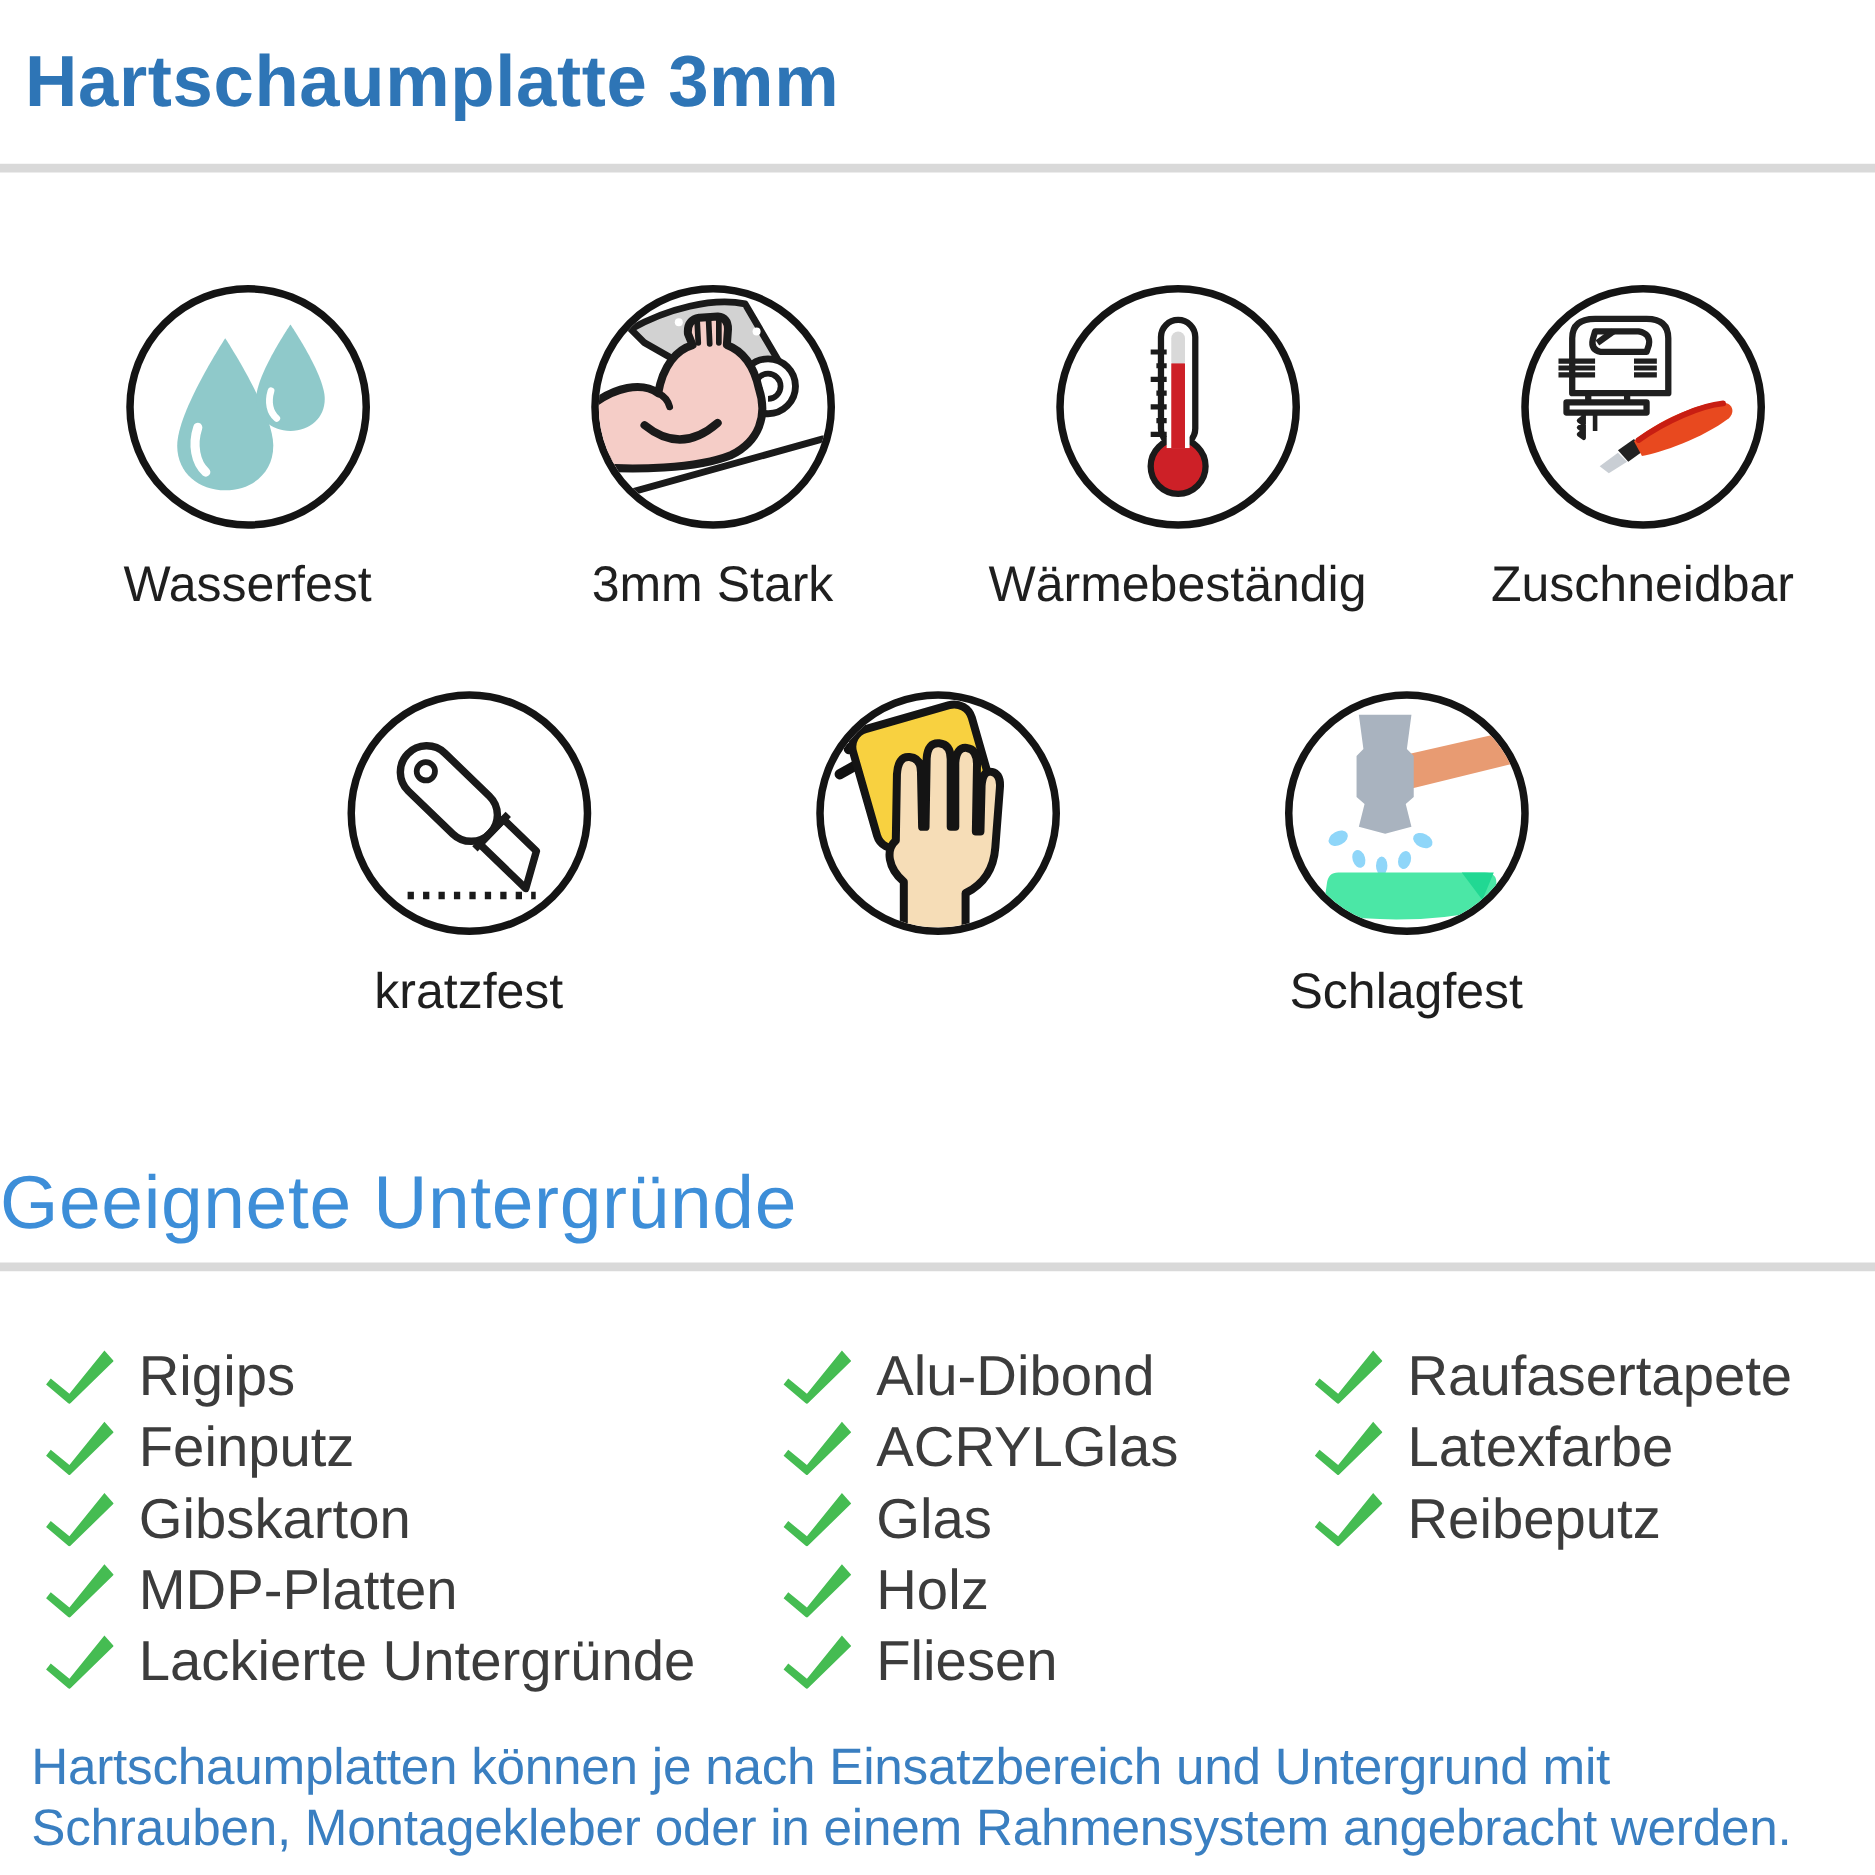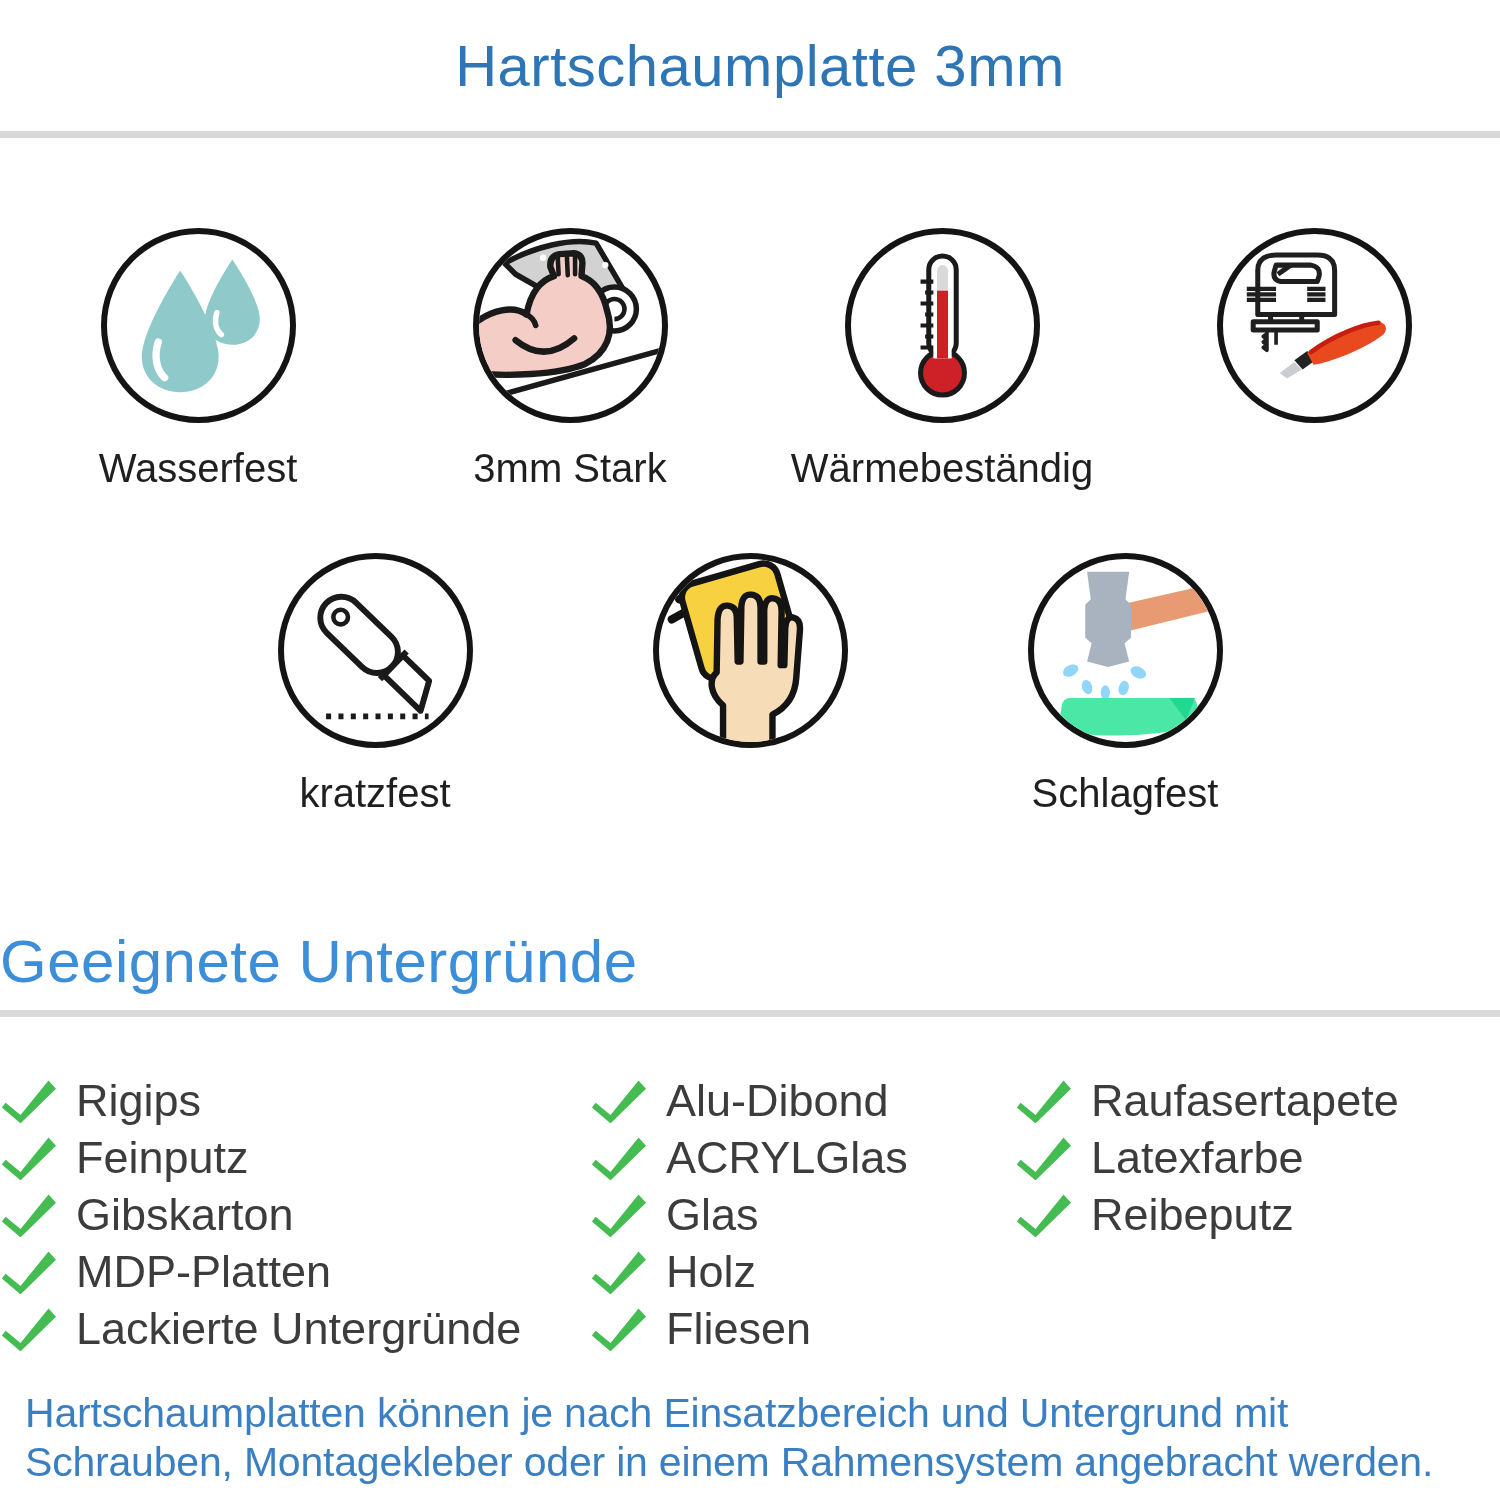--- a/index.html
+++ b/index.html
@@ -1,37 +1,37 @@
 <!DOCTYPE html>
 <html><head>
 <meta charset="utf-8">
 <style>
   html,body{margin:0;padding:0;}
   body{background:#fff;font-family:"Liberation Sans",sans-serif;}
   .canvas{position:relative;width:1500px;height:1500px;background:#fff;overflow:hidden;}
 
-  .page-title{margin-top:30px;text-align:center;font-size:58px;line-height:72px;
-    color:#2e75b6;font-weight:400;letter-spacing:0.5px;margin-left:20px;}
+  .page-title{margin-top:30px;text-align:left;font-size:58px;line-height:72px;
+    color:#2e75b6;font-weight:700;letter-spacing:0.5px;margin-left:20px;}
   .divider{width:100%;height:7px;background:#d9d9d9;}
   .divider1{margin-top:29px;}
   .divider2{margin-top:10px;}
 
   .row-icons{display:flex;justify-content:center;}
   .row1{margin-top:90px;padding-left:12px;}
   .row2{margin-top:62px;}
   .feat{width:375px;display:flex;flex-direction:column;align-items:center;}
   .circle{width:195px;height:195px;box-sizing:border-box;border:6px solid #141414;
     border-radius:50%;overflow:hidden;background:#fff;}
   .circle svg{display:block;width:100%;height:100%;}
   .feat-label{margin-top:22px;font-size:40px;line-height:46px;color:#1f1f1f;white-space:nowrap;}
 
   .section-title{margin-top:108px;text-align:left;font-size:60px;line-height:76px;
     color:#3d8ed8;font-weight:400;letter-spacing:0.5px;}
 
-  .checklist{display:flex;margin-top:55px;}
+  .checklist{display:flex;margin-top:55px;padding-left:35px;}
   .col{display:flex;flex-direction:column;}
   .col1{width:590px;}
   .col2{width:425px;}
   .col3{flex:1;}
   .check-item{display:flex;align-items:center;height:57px;}
   .check-icon{width:56px;height:44px;flex-shrink:0;margin-right:20px;}
   .check-icon path{fill:#45bc52;}
   .check-item span{font-size:45px;color:#3c3c3c;white-space:nowrap;}
 
   .footer-note{margin-top:32px;padding-left:25px;font-size:41px;line-height:49px;
@@ -107,20 +107,21 @@
             <rect x="33" y="96" width="70" height="9"></rect>
             <path d="M48,105 l0,4 l-4,3 l4,3 l-4,3 l4,3 l-4,3 l4,3 V105" stroke-width="4"></path>
             <path d="M58,105 V121" fill="none" stroke-width="4"></path>
           </g>
           <polygon points="62,152 78,140 86,148 70,158" fill="#c9ced4"></polygon>
           <polygon points="78,138 92,128 101,138 87,148" fill="#222"></polygon>
           <path d="M92,130 C112,112 150,96 168,96 C178,96 181,104 175,110 C151,128 116,140 99,143 Z" fill="#e8491f"></path>
           <path d="M96,129 C120,112 150,99 170,97" stroke="#c81e12" stroke-width="5" fill="none" stroke-linecap="round"></path>
         </svg>
       </div>
+      <div class="feat-label">Zuschneidbar</div>
     </div>
   </div>
 
   <div class="row-icons row2">
 
     <div class="feat">
       <div class="circle">
         <svg viewBox="0 0 200 200">
           <g transform="translate(0,12) rotate(44 95 82)" fill="#fff" stroke="#1a1a1a" stroke-linejoin="round">
             <rect x="28" y="60" width="100" height="46" rx="23" stroke-width="6.5"></rect>

